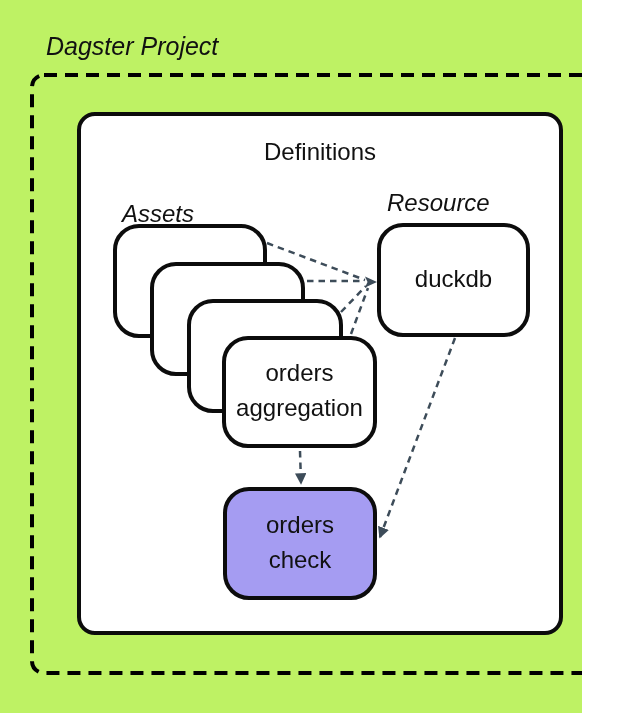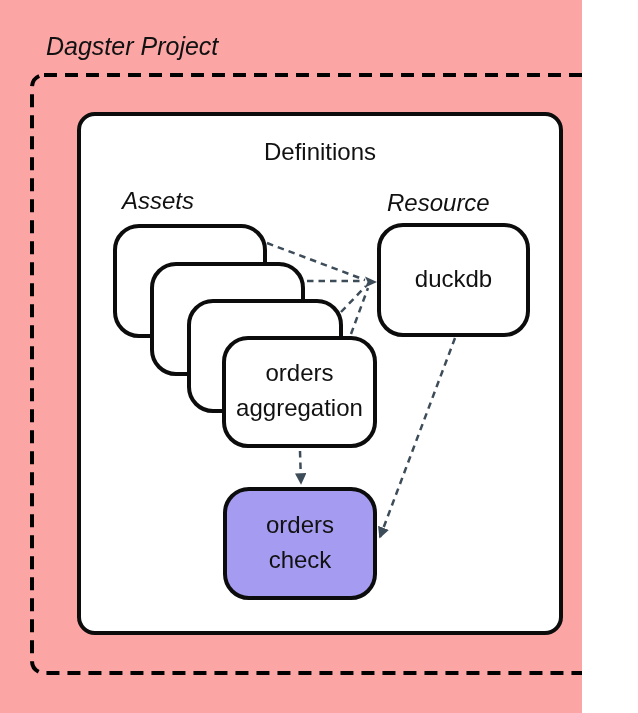--- a/index.html
+++ b/index.html
@@ -1,21 +1,21 @@
 <!DOCTYPE html>
 <html style="--outline: #000000; --node-border: #0c0c0c; --connector: #3d4c59; --asset-check-fill: #a59cf2; --text: #111111;"><head>
 <meta charset="utf-8">
 <style>
   html, body { margin: 0; padding: 0; background: #ffffff; }
 
   .canvas {
     position: relative;
     width: 582px;
     height: 713px;
-    background: #fca5a5;
+    background: #bef264;
     font-family: "Liberation Sans", sans-serif;
     color: var(--text, #111);
     overflow: hidden;
   }
 
   .lbl {
     position: absolute;
     font-size: 24px;
     line-height: 35px;
     white-space: pre-line;
@@ -30,21 +30,21 @@
     line-height: 32px;
   }
 
   .definitions-title {
     left: 77px;
     top: 134px;
     width: 486px;
     text-align: center;
   }
 
-  .assets-label   { left: 122px; top: 183px; }
+  .assets-label   { left: 122px; top: 196px; }
   .resource-label { left: 387px; top: 185px; }
   .asset-check-label { left: 139px; top: 457px; }
 
   .inner-box {
     position: absolute;
     left: 77px; top: 112px;
     width: 486px; height: 523px;
     box-sizing: border-box;
     border: 4px solid var(--node-border, #0c0c0c);
     border-radius: 18px;

